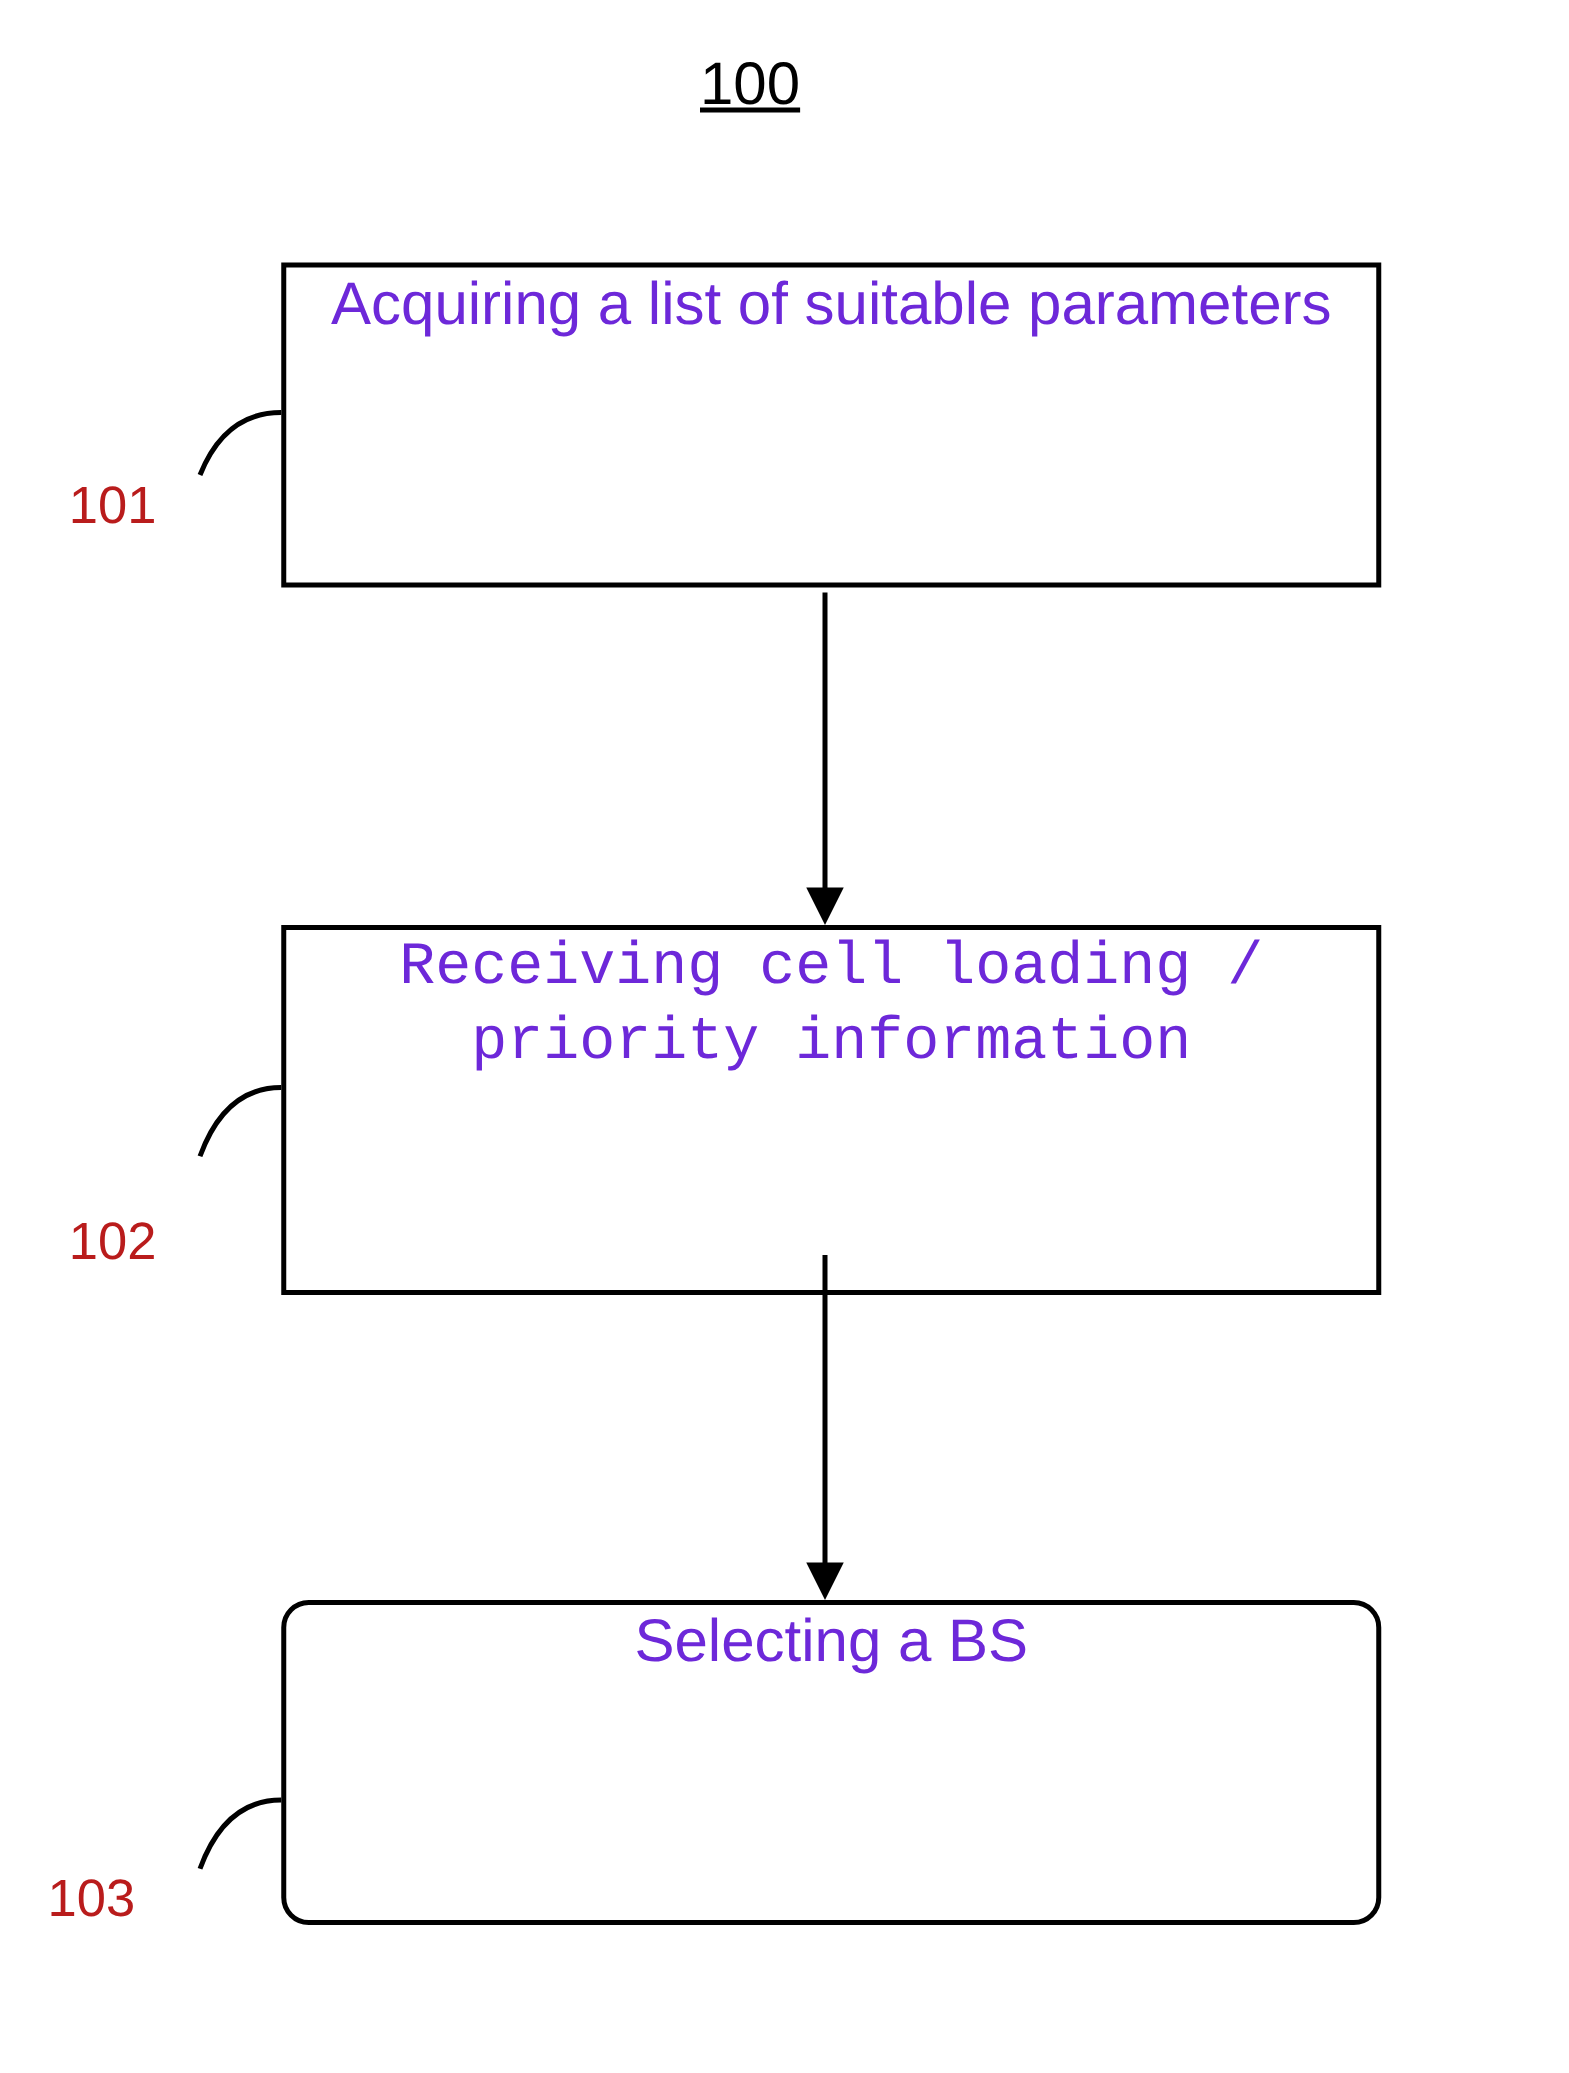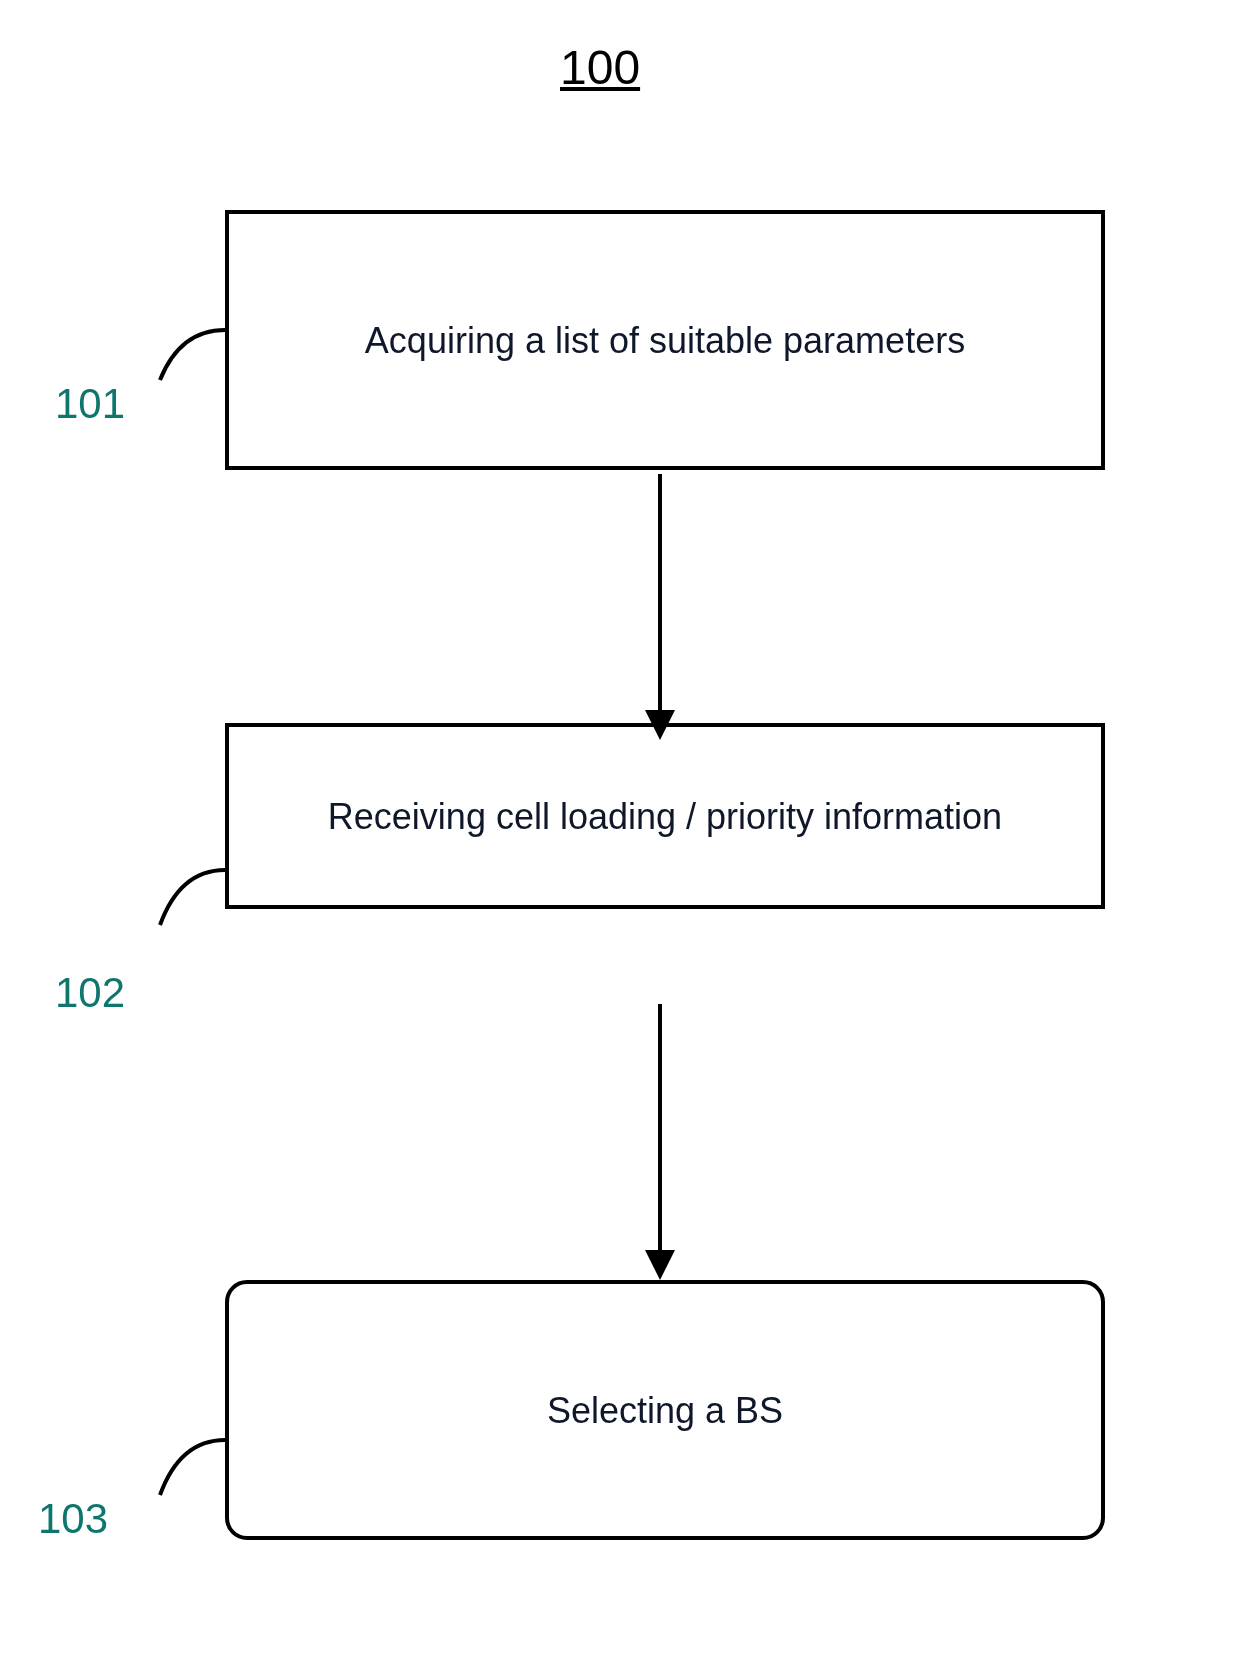--- a/index.html
+++ b/index.html
@@ -17,33 +17,32 @@
   .figure-number {
     position: absolute;
     font-size: 48px;
     text-decoration: underline;
     color: #000;
   }
   .step-box {
     position: absolute;
     border: 4px solid #000;
     display: flex;
-    align-items: center;
     justify-content: center;
     text-align: center;
-    font-size: 36px;
-    color: #0f172a;
+    font-size: 48px;
+    color: #6d28d9;
     padding: 0 30px;
     box-sizing: border-box;
     line-height: 1.25;
   }
   .step-label {
     position: absolute;
     font-size: 42px;
-    color: #0f766e;
+    color: #b91c1c;
   }
   .connector-svg {
     position: absolute;
     left: 0;
     top: 0;
   }
 </style>
 </head>
 <body>
 
@@ -58,21 +57,21 @@
 
   <svg class="connector-svg" width="1255" height="1658">
     <path d="M 225 330 Q 180 330 160 380" stroke="#000" stroke-width="4" fill="none"></path>
   </svg>
 
   <svg class="connector-svg" width="1255" height="1658">
     <line x1="660" y1="474" x2="660" y2="720" stroke="#000" stroke-width="4"></line>
     <polygon points="660,740 645,710 675,710" fill="#000"></polygon>
   </svg>
 
-  <div class="step-box" style="left:225px; top:723px; width:880px; height:186px;">
+  <div class="step-box" style="left:225px; top:740px; width:880px; height:296px;font-family:Liberation Mono, monospace;">
     <span>Receiving cell loading / priority information</span>
   </div>
   <div class="step-label" style="left:55px; top:969px;">102</div>
 
   <svg class="connector-svg" width="1255" height="1658">
     <path d="M 225 870 Q 180 870 160 925" stroke="#000" stroke-width="4" fill="none"></path>
   </svg>
 
   <svg class="connector-svg" width="1255" height="1658">
     <line x1="660" y1="1004" x2="660" y2="1260" stroke="#000" stroke-width="4"></line>

